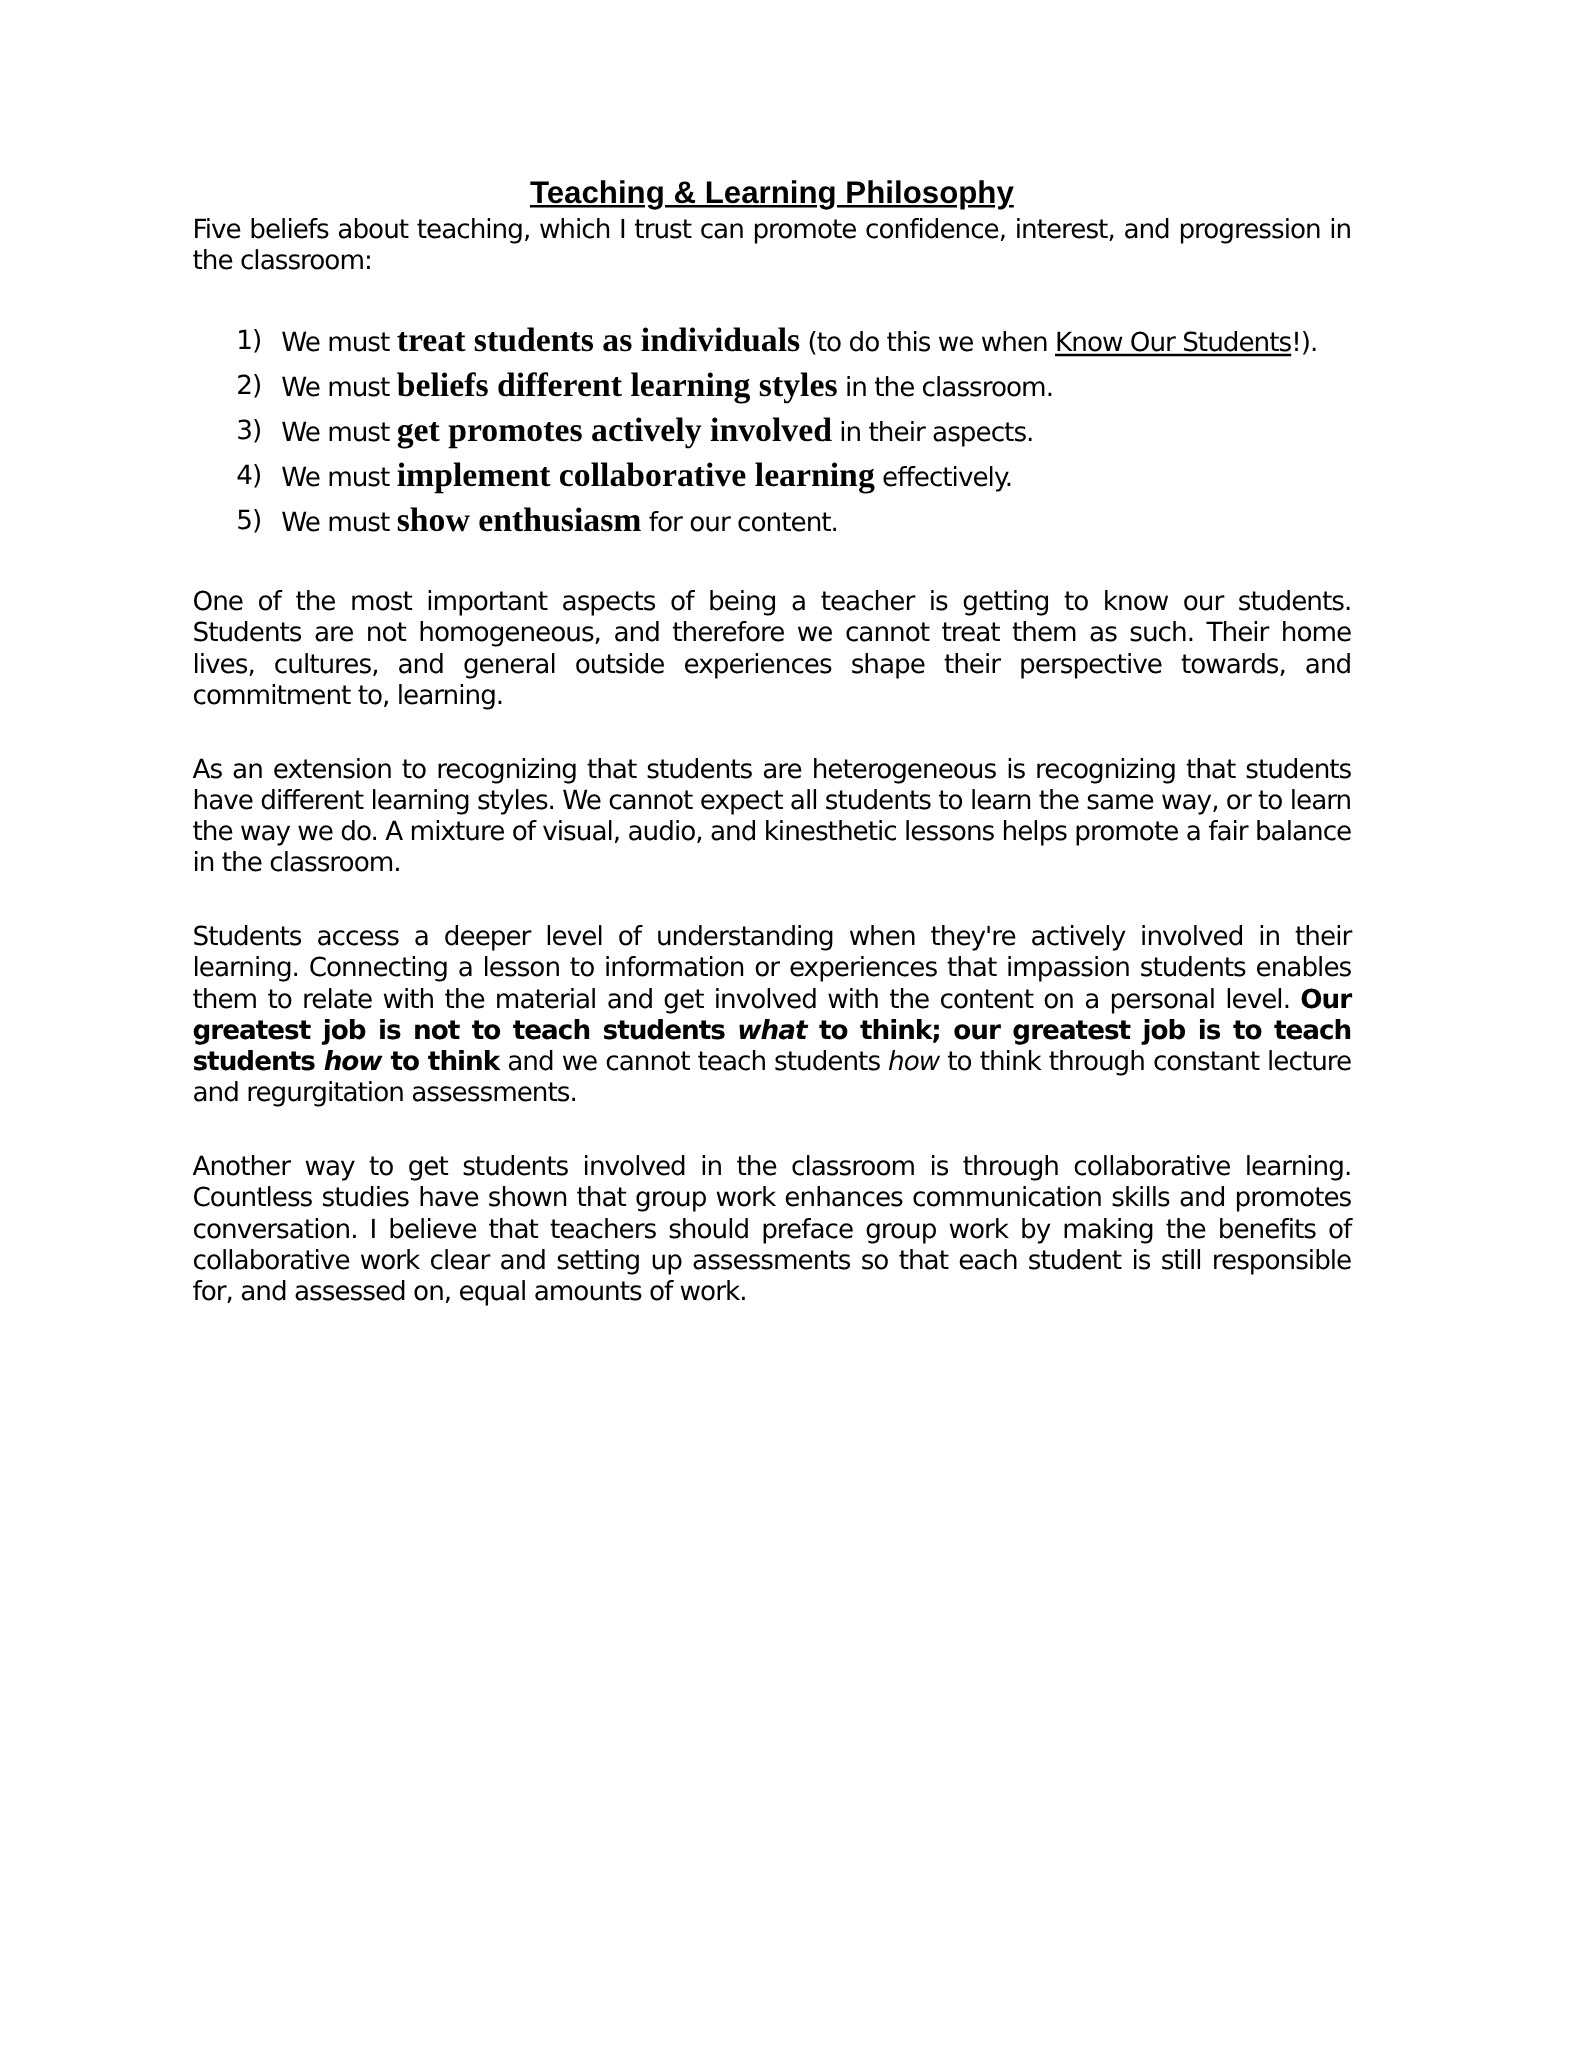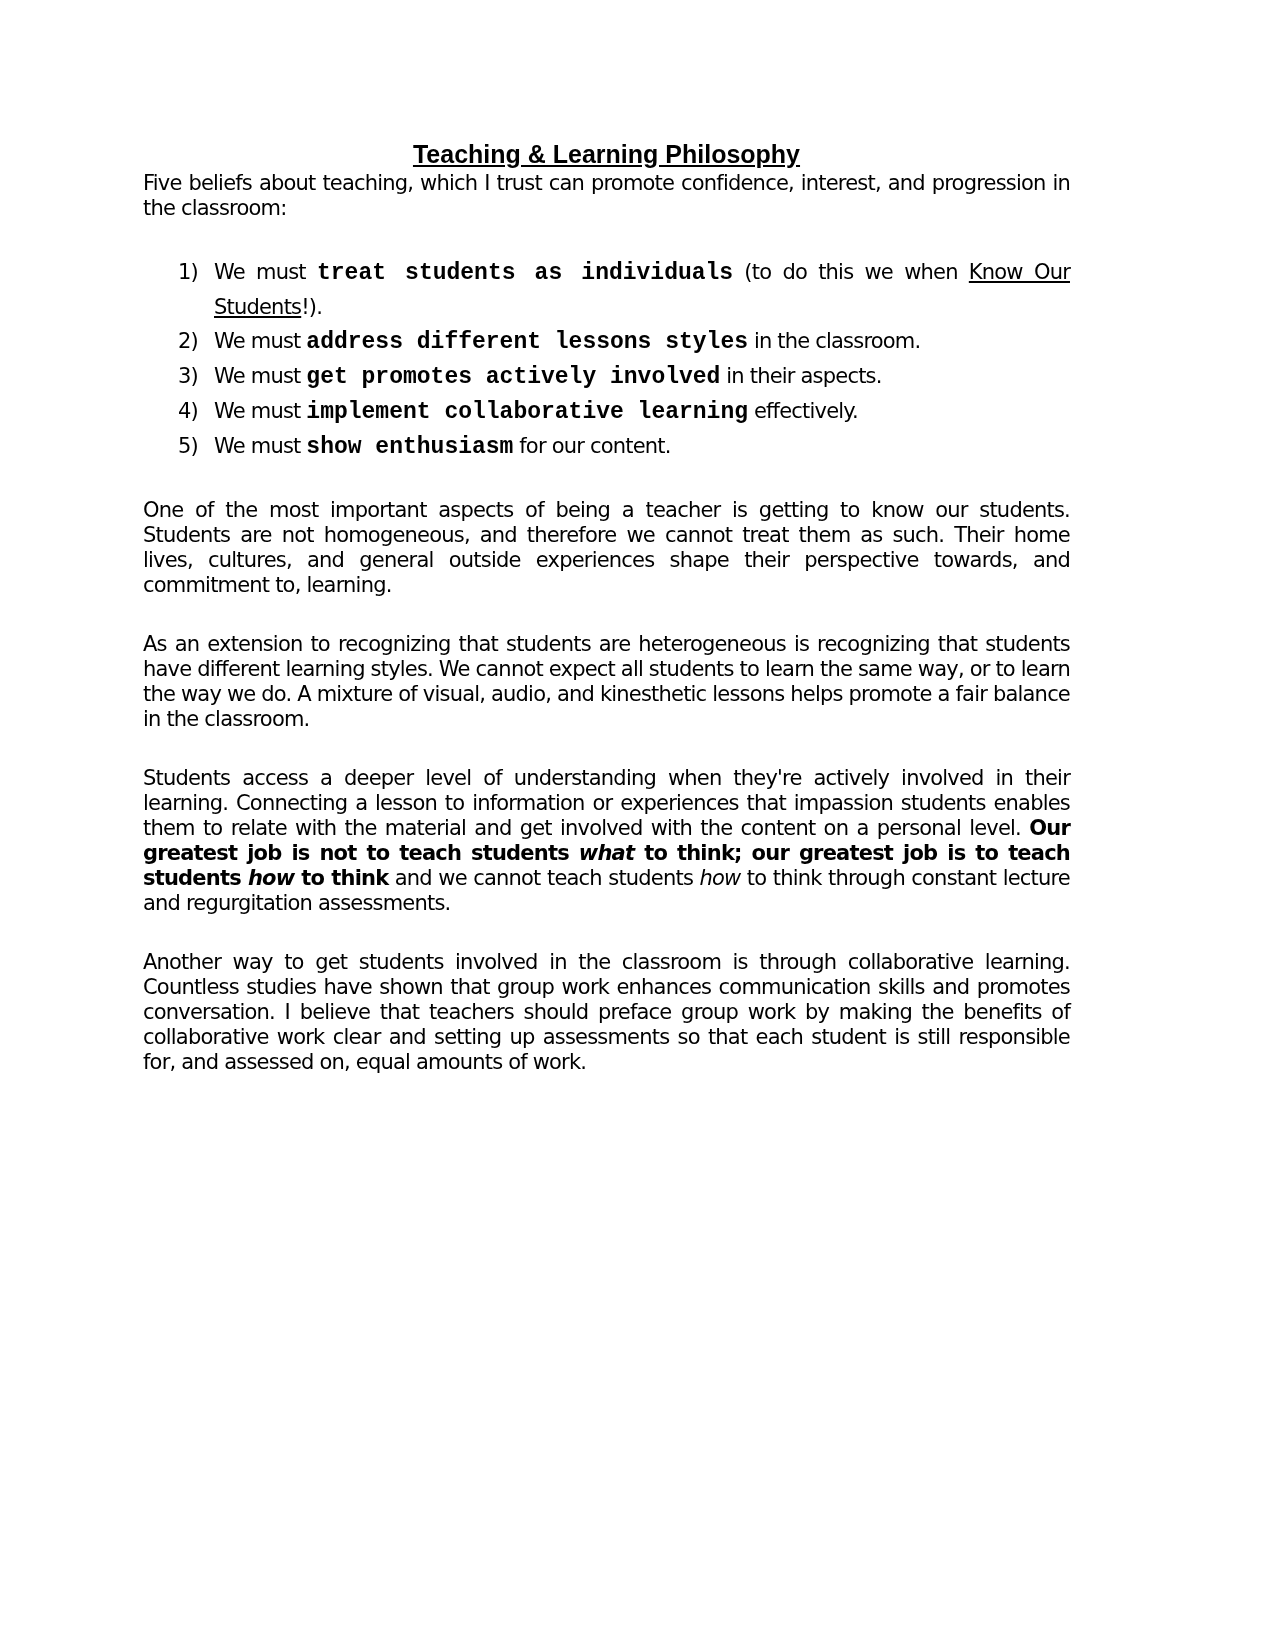--- a/index.html
+++ b/index.html
@@ -1,44 +1,44 @@
 <!DOCTYPE html>
 <html><head>
 <meta charset="utf-8">
 <style>
   html, body { margin: 0; padding: 0; background: #ffffff; }
   body { width: 1275px; height: 1650px; position: relative; overflow: hidden; color: #000; }
-  .page { position: absolute; left: 143px; top: 140px; width: 927px; font-family: "Liberation Sans", sans-serif; }
+  .page { position: absolute; left: 154px; top: 140px; width: 927px; font-family: "Liberation Sans", sans-serif; }
   .title { text-align: center; font-family: "Liberation Sans", sans-serif; font-weight: bold; font-size: 25px; text-decoration: underline; margin: 0 0 2px 0; letter-spacing: 0px; }
   .p { font-family: "DejaVu Sans", sans-serif; font-size: 21px; line-height: 25px; text-align: justify; margin: 0; letter-spacing: -0.8px; word-spacing: 0px; }
   .gap { height: 34px; }
   ol.beliefs { list-style: none; margin: 0; padding: 0 0 0 35px; }
   ol.beliefs li { position: relative; padding-left: 36px; font-family: "DejaVu Sans", sans-serif; font-size: 21px; line-height: 34px; letter-spacing: -0.8px; text-align: justify; }
   ol.beliefs li .num { position: absolute; left: 0; top: 0; }
-  .em-big { font-family: Liberation Mono, monospace; font-weight: bold; font-size: 23px; letter-spacing: 0; }
+  .em-big { font-family: Liberation Serif, serif; font-weight: bold; font-size: 27px; letter-spacing: 0; }
   .u { text-decoration: underline; }
   .b { font-weight: bold; }
   .i { font-style: italic; }
 </style>
 </head>
 <body>
 
 <div class="page">
   <h1 class="title">Teaching &amp; Learning Philosophy</h1>
   <p class="p">Five beliefs about teaching, which I trust can promote confidence, interest, and progression in the classroom:</p>
   <div class="gap"></div>
 
   <ol class="beliefs">
     <li>
       <span class="num">1)</span>
       <span>We must </span><span class="em-big">treat students as individuals</span><span> (to do this we when </span><span class="u">Know Our Students</span><span>!).</span>
     </li>
     <li>
       <span class="num">2)</span>
-      <span>We must </span><span class="em-big">address different lessons styles</span><span> in the classroom.</span>
+      <span>We must </span><span class="em-big">beliefs different learning styles</span><span> in the classroom.</span>
     </li>
     <li>
       <span class="num">3)</span>
       <span>We must </span><span class="em-big">get promotes actively involved</span><span> in their aspects.</span>
     </li>
     <li>
       <span class="num">4)</span>
       <span>We must </span><span class="em-big">implement collaborative learning</span><span> effectively.</span>
     </li>
     <li>

